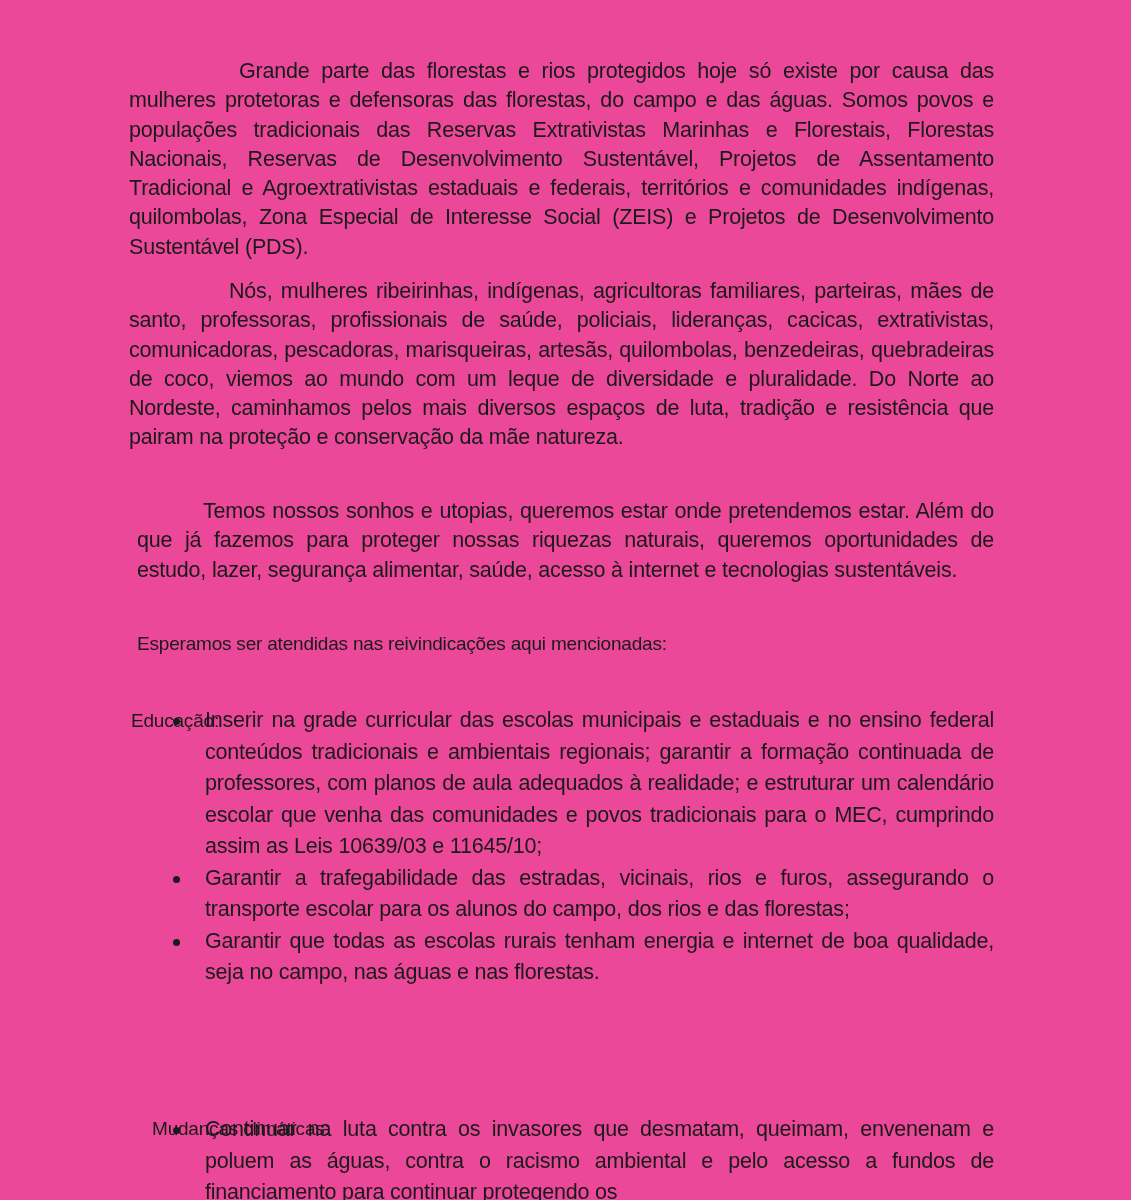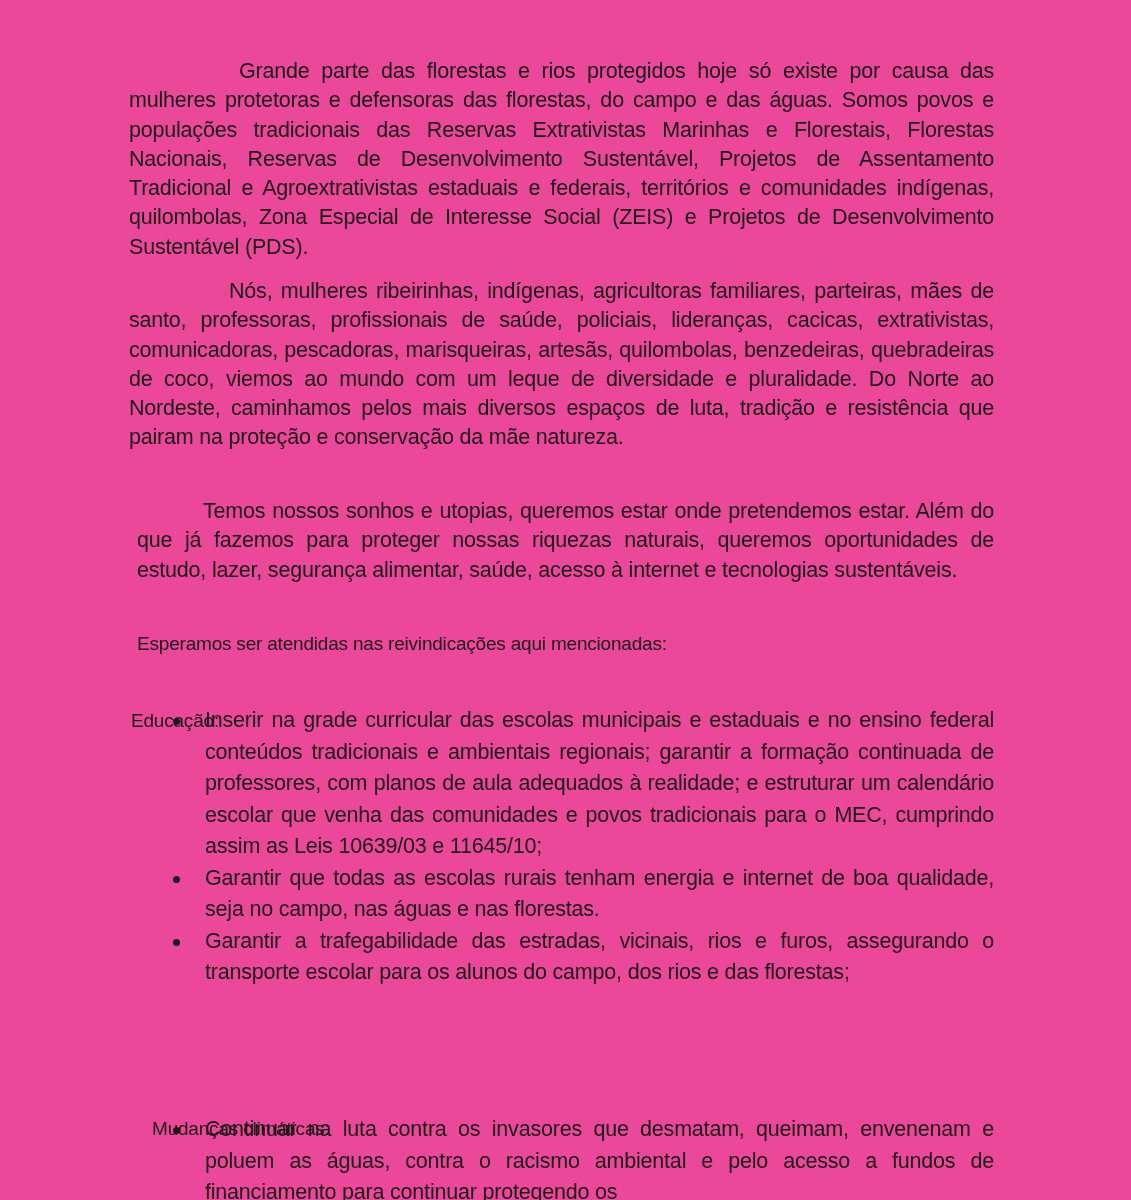--- a/index.html
+++ b/index.html
@@ -91,25 +91,25 @@
 
   <p class="line h-edu">Educação:</p>
 
   <ul class="bullets edu">
     <li class="bullet-item">
       <span class="bullet-dot"></span>
       <span>Inserir na grade curricular das escolas municipais e estaduais e no ensino federal conteúdos tradicionais e ambientais regionais; garantir a formação continuada de professores, com planos de aula adequados à realidade; e estruturar um calendário escolar que venha das comunidades e povos tradicionais para o MEC, cumprindo assim as Leis 10639/03 e 11645/10;</span>
     </li>
     <li class="bullet-item">
       <span class="bullet-dot"></span>
-      <span>Garantir que todas as escolas rurais tenham energia e internet de boa qualidade, seja no campo, nas águas e nas florestas.</span>
+      <span>Garantir a trafegabilidade das estradas, vicinais, rios e furos, assegurando o transporte escolar para os alunos do campo, dos rios e das florestas;</span>
     </li>
     <li class="bullet-item">
       <span class="bullet-dot"></span>
-      <span>Garantir a trafegabilidade das estradas, vicinais, rios e furos, assegurando o transporte escolar para os alunos do campo, dos rios e das florestas;</span>
+      <span>Garantir que todas as escolas rurais tenham energia e internet de boa qualidade, seja no campo, nas águas e nas florestas.</span>
     </li>
   </ul>
 
   <p class="line h-clim">Mudanças climáticas:</p>
 
   <ul class="bullets clim">
     <li class="bullet-item">
       <span class="bullet-dot"></span>
       <span>Continuar na luta contra os invasores que desmatam, queimam, envenenam e poluem as águas, contra o racismo ambiental e pelo acesso a fundos de financiamento para continuar protegendo os</span>
     </li>

